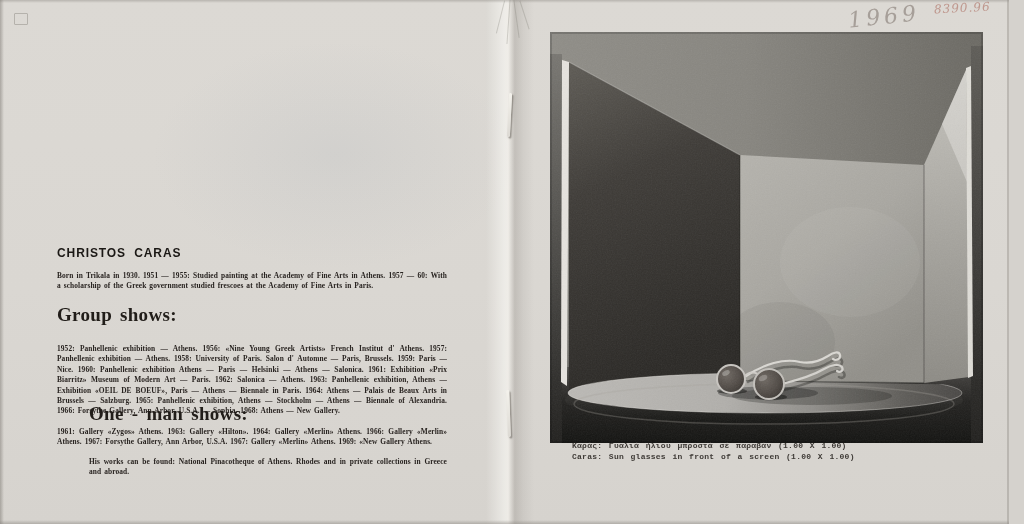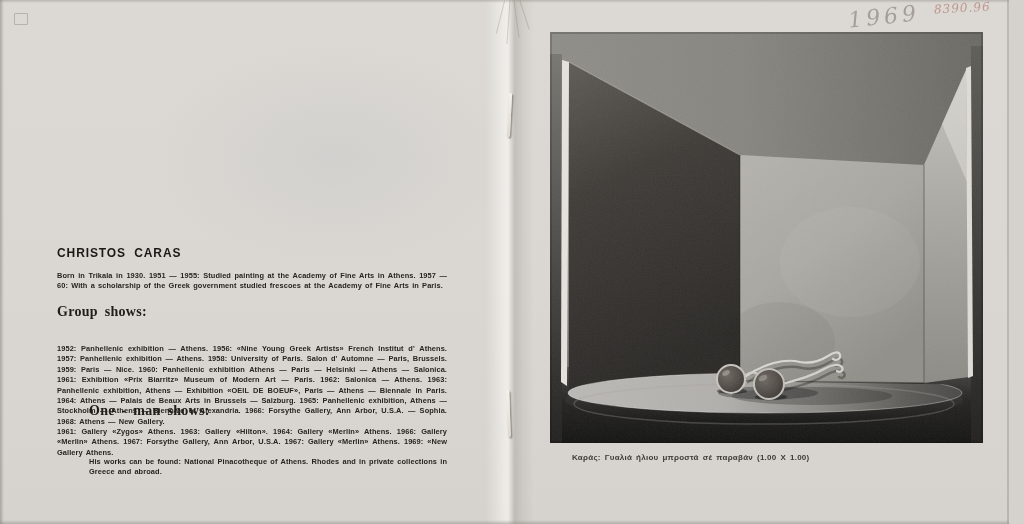--- a/index.html
+++ b/index.html
@@ -39,37 +39,37 @@
             background:linear-gradient(180deg,#f4f2ec,#dcd9d3);
             box-shadow:1.5px 1.5px 1.5px rgba(85,80,73,.55); }
   .staple.s1 { left:508px; top:93px;  height:44px; transform:rotate(3deg); }
   .staple.s2 { left:507px; top:390px; height:47px; transform:rotate(-2deg); }
 
   
   .title { position:absolute; left:57px; top:246px;
            font-family:"Liberation Sans", sans-serif; font-weight:bold;
            font-size:12px; letter-spacing:.9px; word-spacing:4px; color:#1b1815; }
   .para  { position:absolute; left:57px; width:390px; text-align:justify;
-           font-family:Liberation Sans, sans-serif; font-weight:bold;
+           font-family:Liberation Serif, serif; font-weight:bold;
            font-size:7.4px; line-height:10.4px; word-spacing:1px;
            letter-spacing:.1px; color:#282320; }
   .bio   { top:271px; }
   .p-group  { top:344px; }
   .p-oneman { top:427px; }
   .p-works  { top:457px;padding-left:32px; }
   .h2 { position:absolute; left:57px; font-family:"Liberation Serif", serif;
-        font-weight:bold; font-size:14px; letter-spacing:.3px; word-spacing:3px; color:#211d19; }
+        font-weight:bold; font-size:19px; letter-spacing:.3px; word-spacing:3px; color:#211d19; }
   .h-group  { top:304px; }
   .h-oneman { top:403px;margin-left:32px; }
 
   
   .photo { position:absolute; left:550px; top:32px; width:433px; height:411px; }
   .photo svg { display:block; }
-  .caption { position:absolute; left:572px; top:452px;
-             font-family:Liberation Sans, sans-serif; font-weight:600;
+  .caption { position:absolute; left:572px; top:440px;
+             font-family:Liberation Mono, monospace; font-weight:600;
              font-size:8px; line-height:11px; letter-spacing:.25px;
              word-spacing:1.5px; color:#3e3a36; }
   .hw-year { position:absolute; left:848px; top:4px;
              font-family:"DejaVu Serif", serif; font-style:italic;
              font-size:22px; letter-spacing:4px; color:rgba(152,144,137,.8);
              transform:rotate(-6deg); }
   .hw-num  { position:absolute; left:934px; top:1px;
              font-family:"DejaVu Serif", serif; font-style:italic;
              font-size:12px; letter-spacing:1px; color:rgba(186,140,129,.85);
              transform:rotate(-3deg); }
@@ -221,20 +221,21 @@
           <ellipse cx="213" cy="346" rx="4.5" ry="2.7" fill="rgba(222,220,216,0.3)" transform="rotate(-25 213 346)"></ellipse>
         </g>
 
         <rect x="0" y="0" width="433" height="411" filter="url(#grainF)" opacity="0.09"></rect>
         <rect x="1" y="1" width="431" height="409" fill="none" stroke="rgba(10,10,10,0.18)" stroke-width="2"></rect>
       </svg>
     </div>
 
     <div class="caption">
       <div>Καράς: Γυαλιά ήλιου μπροστά σέ παραβάν (1.00 X 1.00)</div>
+      <div>Caras: Sun glasses in front of a screen  (1.00 X 1.00)</div>
     </div>
   </div>
 
   <div class="edge-top"></div>
   <div class="edge-bottom"></div>
   <div class="edge-left"></div>
   <div class="right-margin"></div>
   <div class="edge-right-line"></div>
 
 </div>

